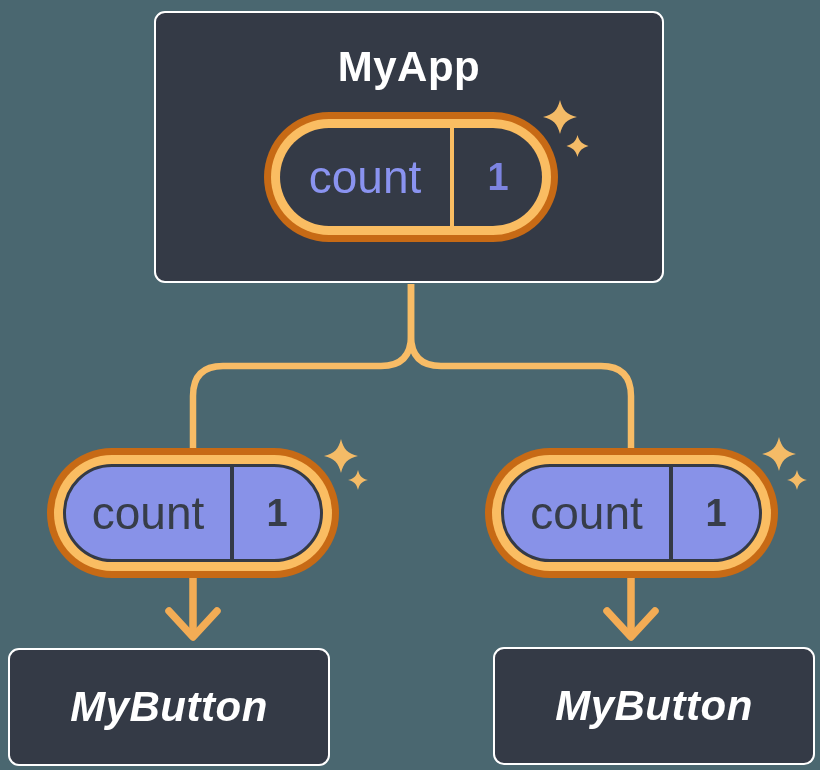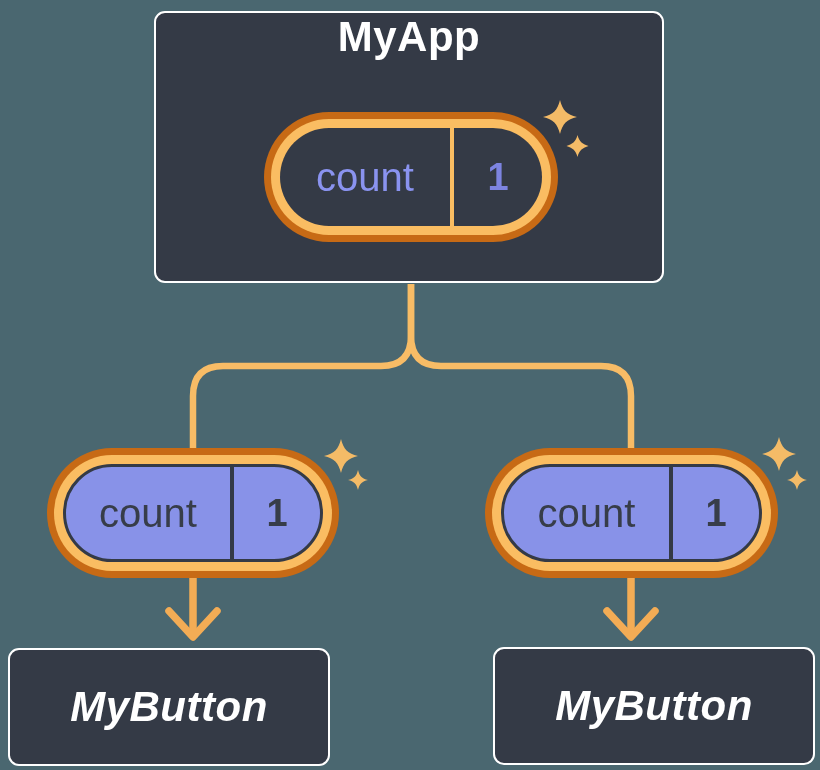--- a/index.html
+++ b/index.html
@@ -22,21 +22,21 @@
     box-sizing:border-box;
     z-index:1;
   }
   .card-title{
     color:#FFFFFF;
     font-size:42px;
     font-weight:600;
     letter-spacing:0.5px;
     text-align:center;
   }
-  .root-card .card-title{}
+  .root-card .card-title{margin-top:30px;}
   .child-card{
     display:flex;align-items:center;justify-content:center;font-style:italic;
   }
 
   .pill{
     position:absolute;
     background:#C76A15;
     border-radius:999px;
     padding:7px;
     box-sizing:border-box;
@@ -56,21 +56,21 @@
     align-items:stretch;
     overflow:hidden;
     box-sizing:border-box;
   }
   .pill-inner--state{background:#343A46;}
   .pill-inner--prop{background:#8892E8;border:3px solid #343A46;}
 
   .pill-section{
     display:flex;align-items:center;justify-content:center;
   }
-  .pill-label{flex:1;font-size:40px;}
+  .pill-label{flex:1;font-size:46px;}
   .pill-value{width:88px;font-size:38px;font-weight:bold;}
   .pill-inner--prop .pill-value{width:86px;}
   .pill-divider{width:4px;align-self:stretch;}
 
   .pill-inner--state .pill-label{color:#8A93F0;}
   .pill-inner--state .pill-value{color:#7D84E1;}
   .pill-inner--state .pill-divider{background:#FABD62;}
 
   .pill-inner--prop .pill-label{color:#373D49;}
   .pill-inner--prop .pill-value{color:#373D49;}

